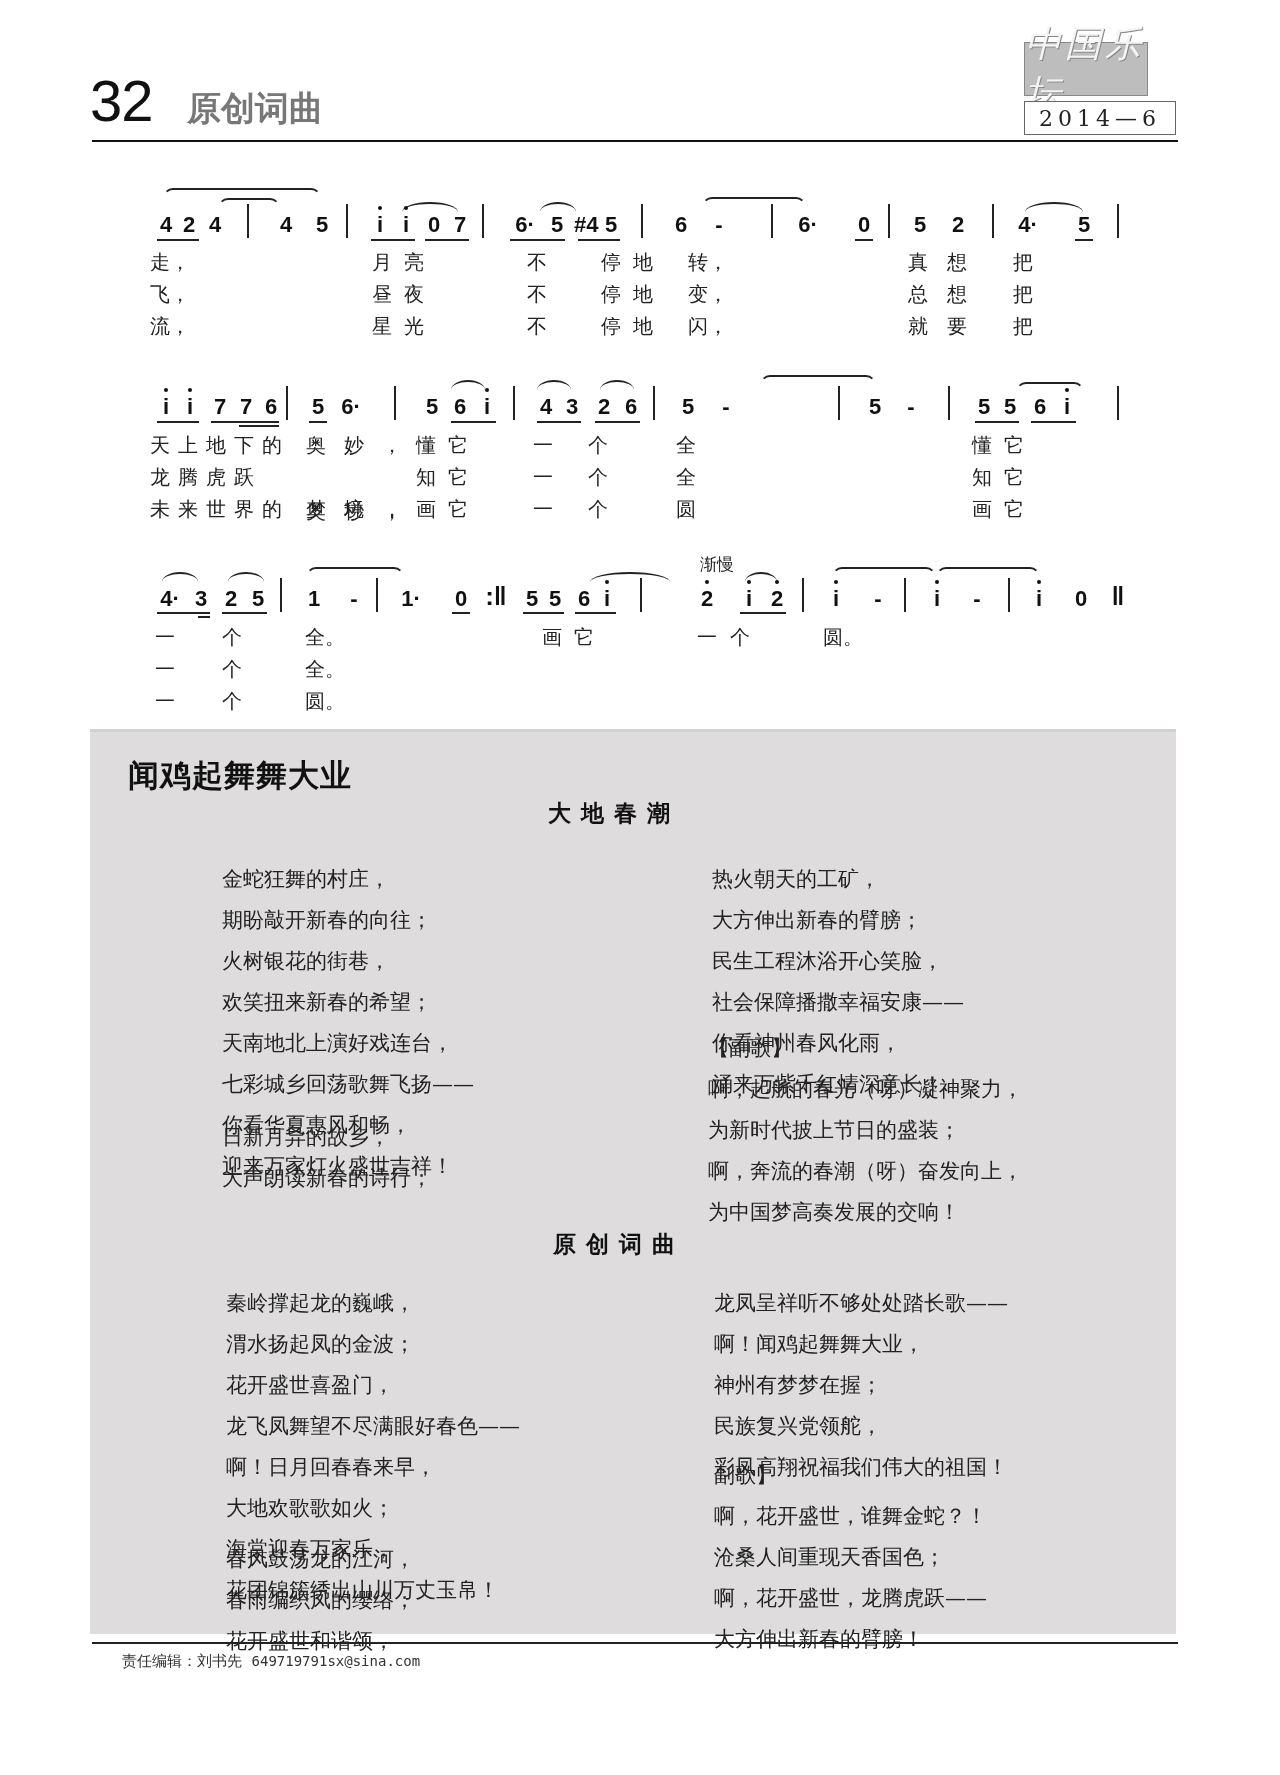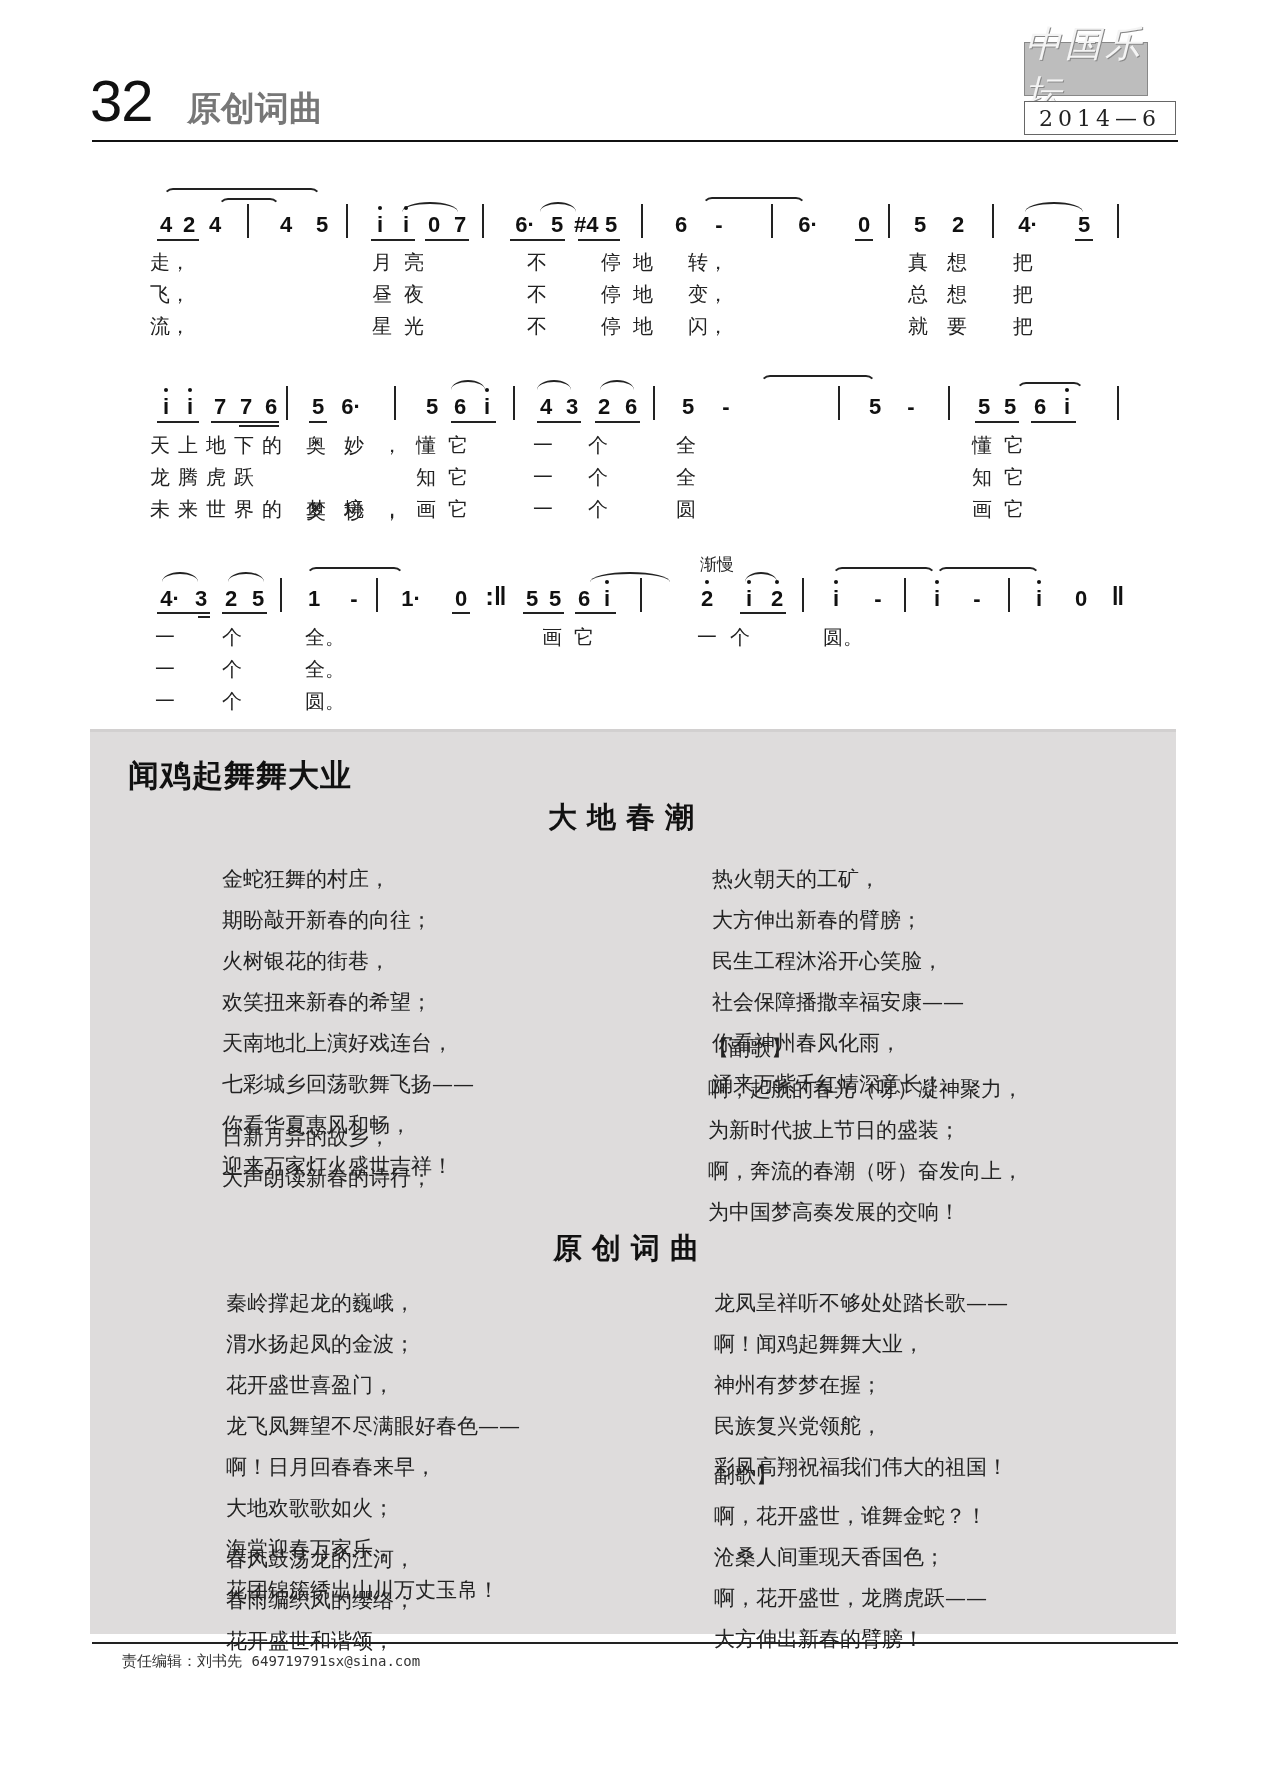--- a/index.html
+++ b/index.html
@@ -19,21 +19,21 @@
   .ul { position:absolute; height:2px; background:#222; }
   .tie { position:absolute; border-top:2px solid #222; border-radius:50% 50% 0 0 / 100% 100% 0 0; height:10px; box-sizing:border-box; }
   .slur { position:absolute; border-top:2px solid #222; border-left:2px solid transparent; border-right:2px solid transparent; border-radius:14px 14px 0 0; height:10px; box-sizing:border-box; }
   .dot-above { position:absolute; width:4px; height:4px; background:#111; border-radius:50%; }
   .lyric { position:absolute; font-family:"DejaVu Serif", serif; font-size:20px; line-height:24px; color:#222; white-space:pre; letter-spacing:0px; }
   .tempo { position:absolute; font-family:"DejaVu Sans", sans-serif; font-size:17px; color:#222; }
 
   
   .col-box { left:90px; top:729px; width:1086px; height:905px; background:#dedcdc; border-top:3px solid #d2d0d0; box-sizing:border-box; }
   .col-title { left:128px; top:755px; font-family:"DejaVu Serif", serif; font-weight:bold; font-size:31px; color:#111; letter-spacing:1px; }
-  .poem-title { font-family:"DejaVu Serif", serif; font-weight:bold; font-size:29px; color:#111; letter-spacing:10px; }
+  .poem-title { font-family:"DejaVu Serif", serif; font-weight:bold; font-size:23px; color:#111; letter-spacing:10px; }
   .stanza { position:absolute; font-family:"DejaVu Serif", serif; font-size:21px; line-height:41px; color:#222; white-space:pre; }
   .footer-rule { left:92px; top:1642px; width:1086px; height:2px; background:#222; }
   .footer { left:122px; top:1652px; font-family:"DejaVu Serif", serif; font-size:15px; color:#333; white-space:pre; }
 </style>
 </head>
 <body>
 
 <div class="abs page-num">32</div>
 <div class="abs section-title">原创词曲</div>
 <div class="abs logo-box">中国乐坛</div>

